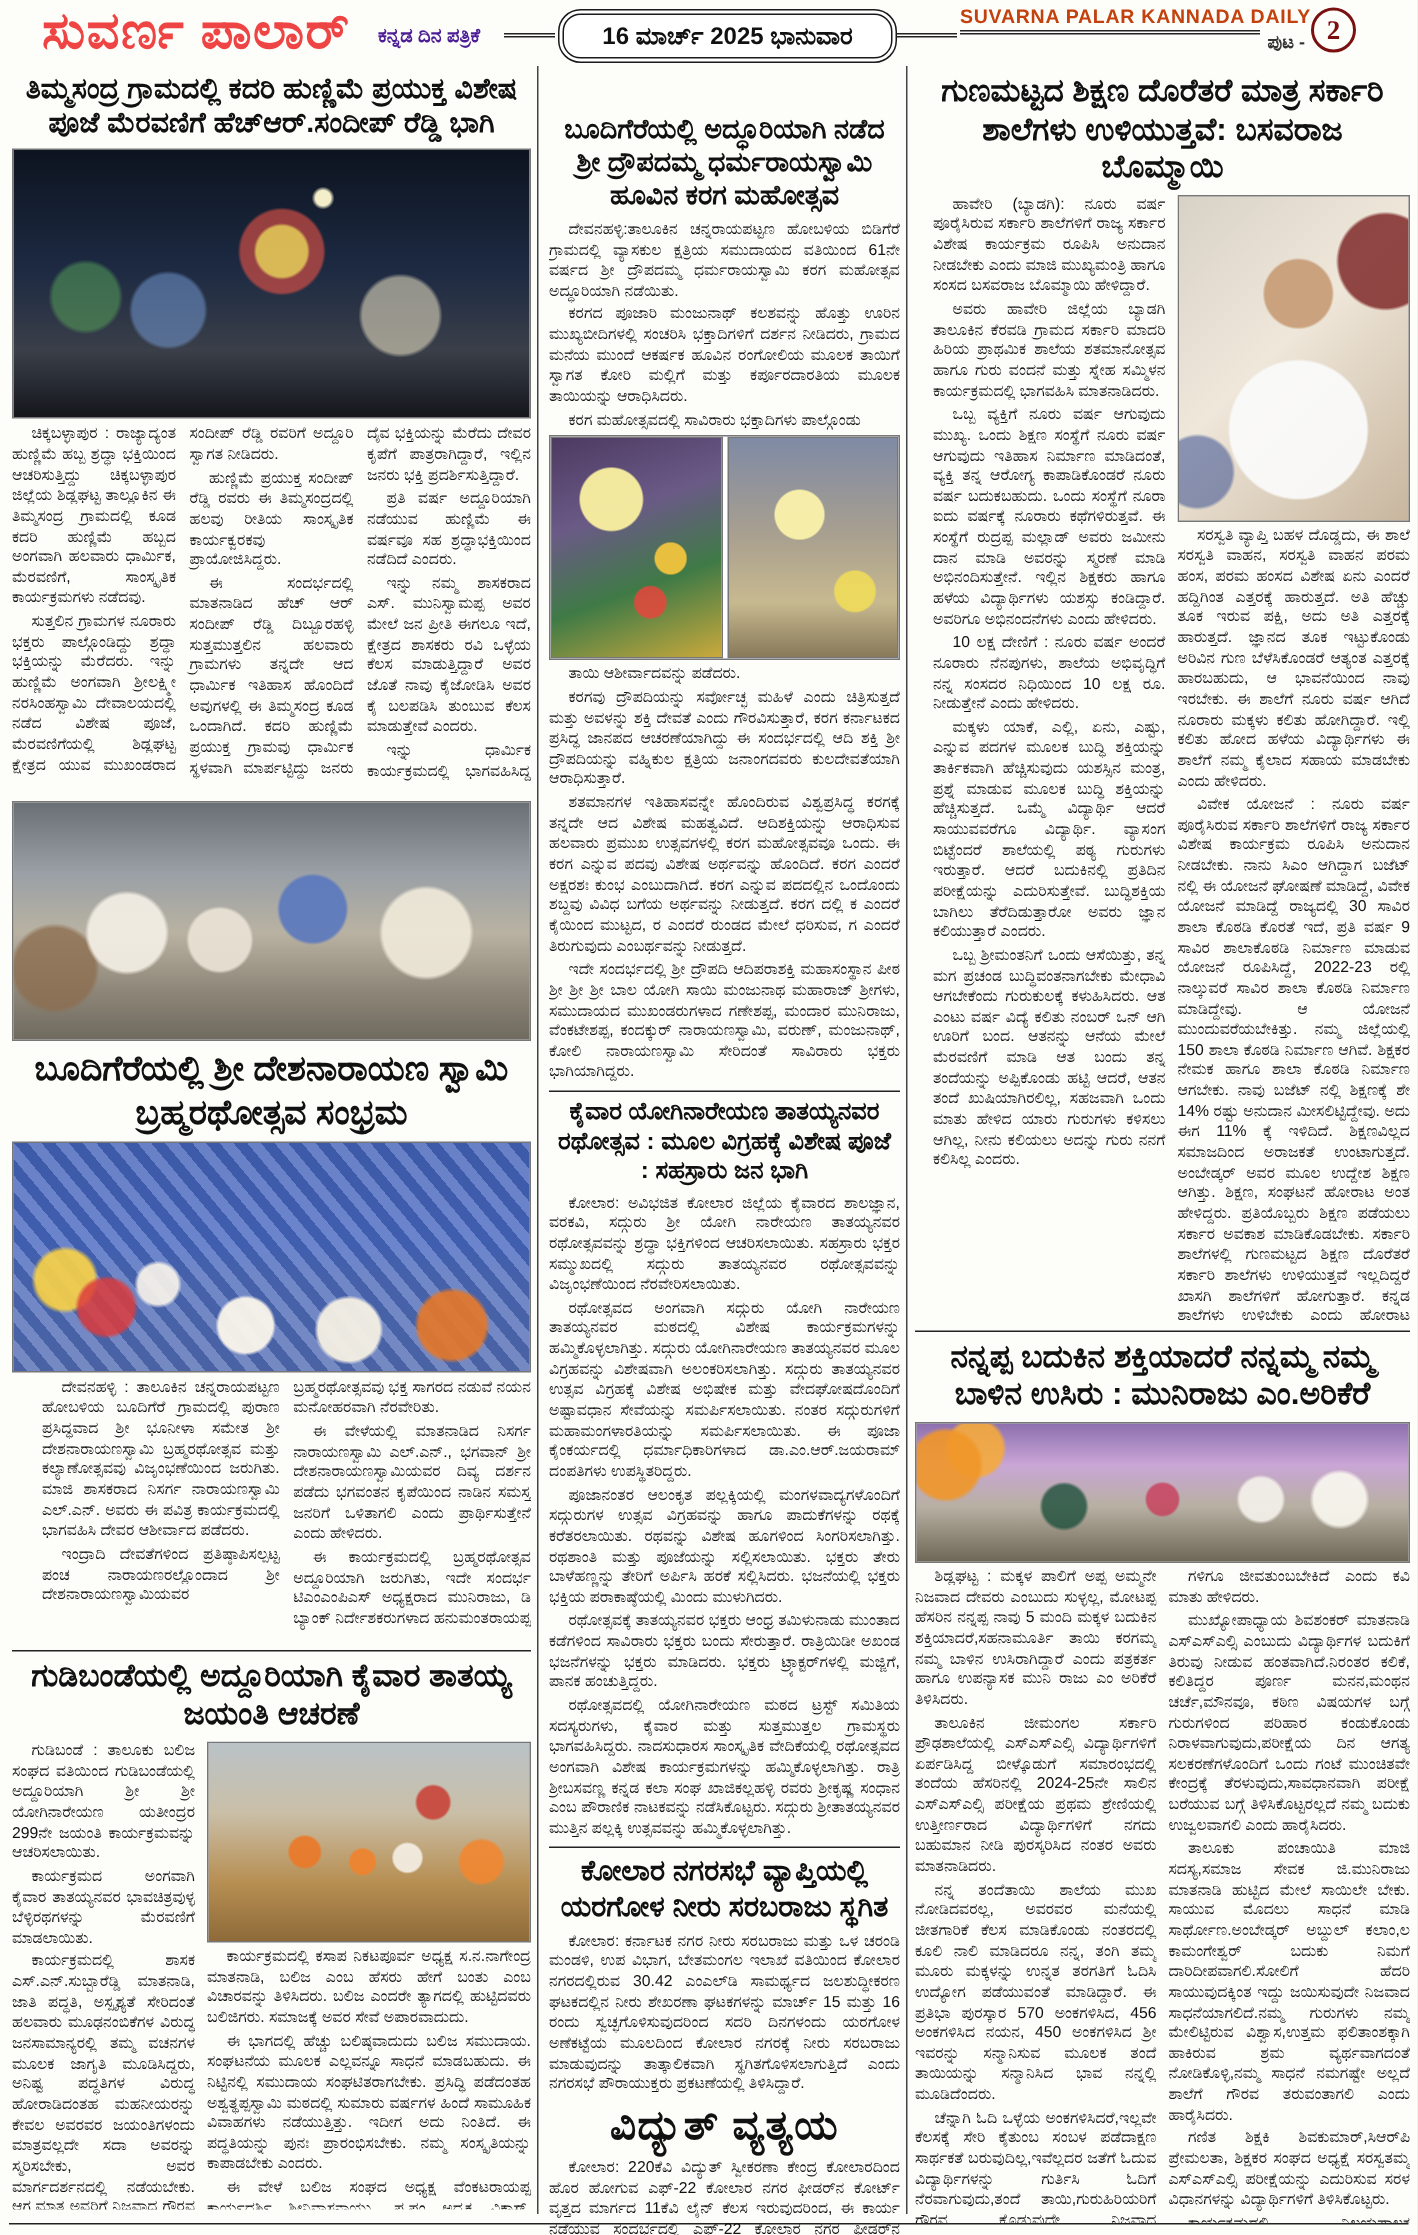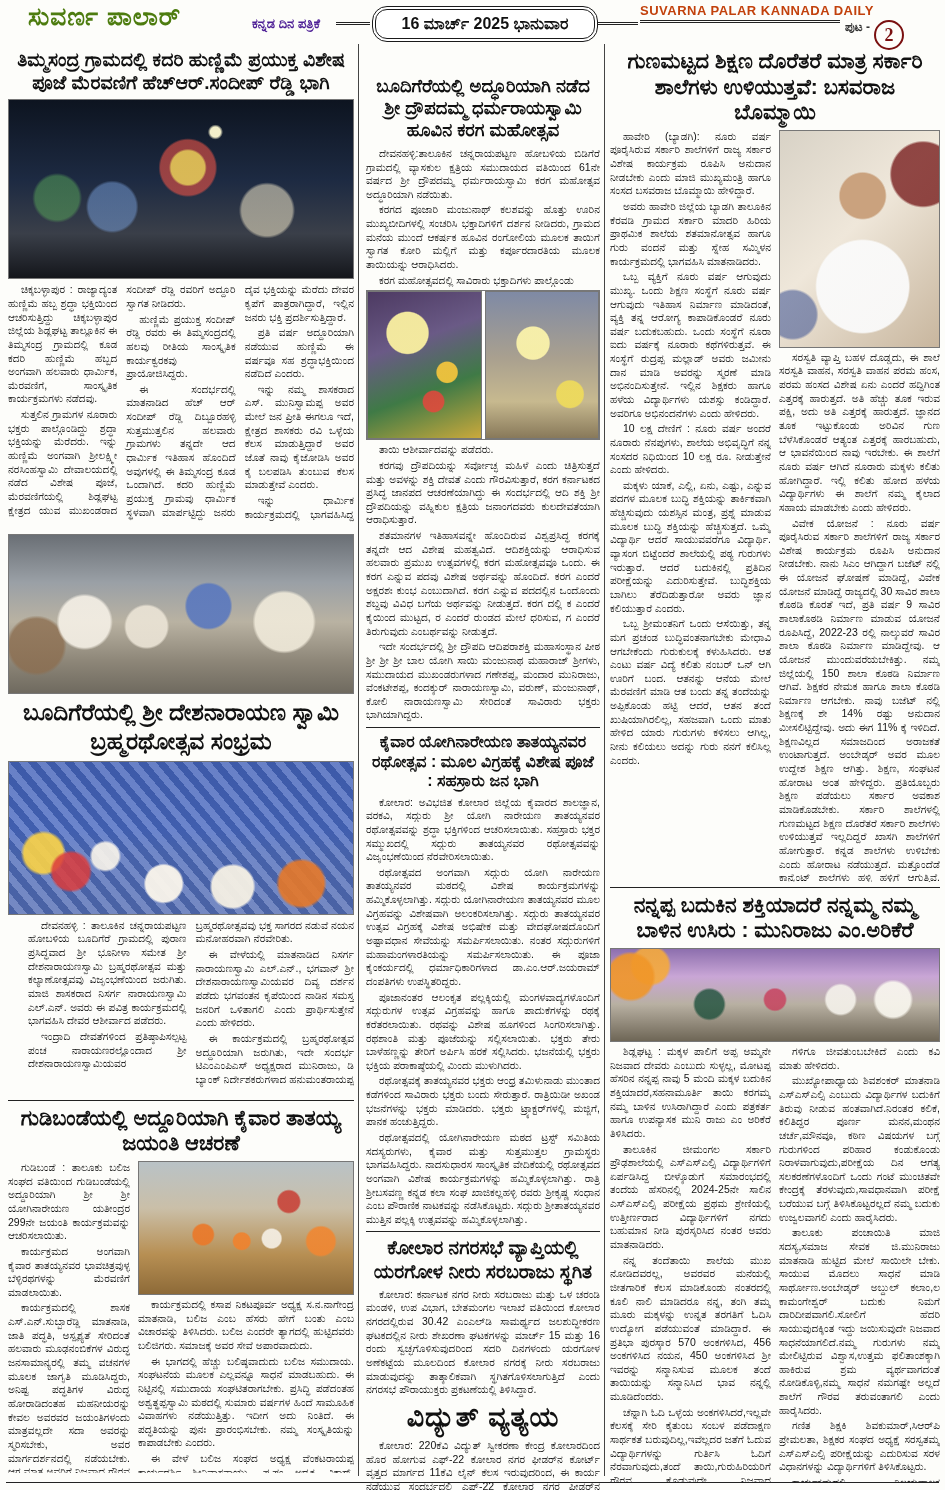--- a/index.html
+++ b/index.html
@@ -1,26 +1,26 @@
 <!DOCTYPE html>
 <html><head>
 <meta charset="utf-8">
 <style>
   html,body{margin:0;padding:0;background:#e8e6e0;}
   .page{position:relative;width:945px;height:1490px;background:#fdfdfa;margin:0 auto;
         font-family:"Liberation Sans","DejaVu Sans",sans-serif;color:#111;overflow:hidden;}
   
   .hdr{position:absolute;left:0;top:0;width:945px;height:44px;}
-  .masthead{position:absolute;left:28px;top:2px;font-size:25px;font-weight:bold;color:#4d7c0f;letter-spacing:1px;}
+  .masthead{position:absolute;left:28px;top:2px;font-size:34px;font-weight:bold;color:#ef4444;letter-spacing:1px;}
   .tagline{position:absolute;left:252px;top:16px;font-size:13px;font-weight:bold;color:#4c1d95;}
   .hline{position:absolute;top:22px;height:0;border-top:3px double #222;}
   .datebox{position:absolute;left:372px;top:6px;width:218px;height:28px;border:4px double #1a1a1a;border-radius:15px;
            display:flex;align-items:center;justify-content:center;font-size:16px;font-weight:bold;background:#fff;}
   .brand-en{position:absolute;left:640px;top:3px;font-size:13px;font-weight:bold;color:#c2410c;letter-spacing:.5px;}
-  .pgwrap{position:absolute;left:845px;top:20px;display:flex;align-items:flex-start;gap:4px;}
+  .pgwrap{position:absolute;left:845px;top:5px;display:flex;align-items:flex-end;gap:4px;}
   .pglabel{font-size:12px;font-weight:bold;color:#333;}
   .pgcircle{width:26px;height:26px;border:2px solid #7a1010;border-radius:50%;color:#7a1010;
             display:flex;align-items:center;justify-content:center;font-size:18px;font-weight:bold;font-family:"Liberation Serif","DejaVu Serif",serif;}
   
   .col{position:absolute;top:44px;height:1438px;overflow:hidden;}
   .col-l{left:8px;width:346px;}
   .col-m{left:366px;width:234px;margin-top:28px;}
   .col-r{left:610px;width:330px;}
   .vrule{position:absolute;top:44px;height:1432px;width:0;border-left:1px solid #444;}
   .botrule{position:absolute;left:6px;top:1482px;width:933px;border-top:1.5px solid #222;}
@@ -89,21 +89,21 @@
     linear-gradient(135deg,#d8d2c6 0%,#efe7da 45%,#c8b69e 100%);}
   .ph-group{height:92px;background:
     radial-gradient(circle at 6% 30%,rgba(240,150,40,.9) 0 7%,transparent 8%),
     radial-gradient(circle at 12% 18%,rgba(245,170,60,.9) 0 6%,transparent 7%),
     radial-gradient(circle at 30% 60%,rgba(30,80,60,.8) 0 6%,transparent 7%),
     radial-gradient(circle at 50% 55%,rgba(200,60,90,.8) 0 6%,transparent 7%),
     radial-gradient(circle at 70% 55%,rgba(245,242,235,.9) 0 6%,transparent 7%),
     radial-gradient(circle at 86% 55%,rgba(250,248,240,.9) 0 6%,transparent 7%),
     linear-gradient(180deg,#8d6fae 0%,#c9a6d6 30%,#b8b0a2 60%,#6e6656 100%);}
   .gb-grid{display:grid;grid-template-columns:122px 1fr;gap:8px;margin-top:4px;height:312px;overflow:hidden;}
-  .rt-grid{height:752px;}
+  .rt-grid{height:752px;margin-left:12px;}
   .rb-grid{height:452px;margin-top:3px;}
   .subcol{overflow:hidden;}
 </style>
 </head>
 <body>
 
 <div class="page">
 
   <div class="hdr">
     <div class="masthead">ಸುವರ್ಣ ಪಾಲಾರ್</div>

